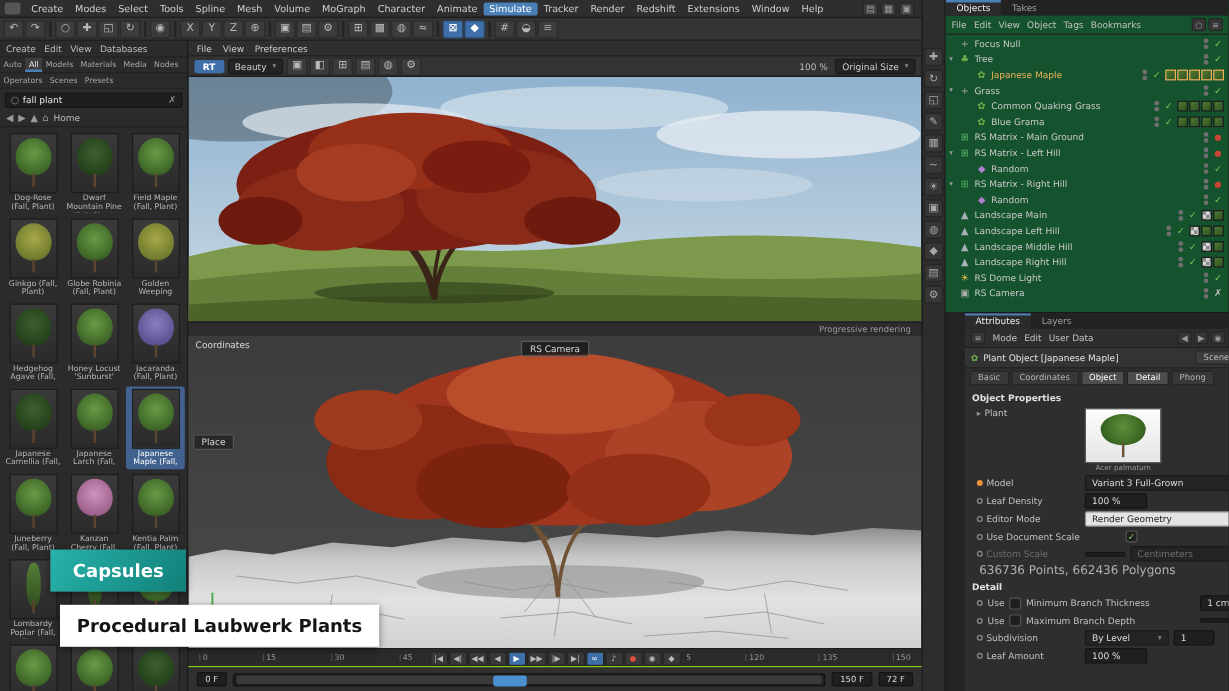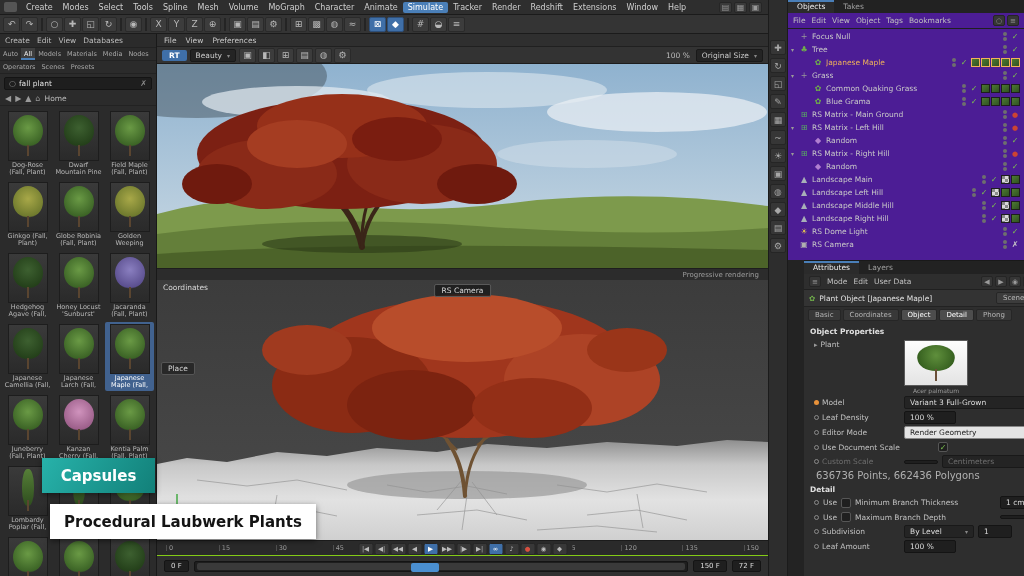--- a/index.html
+++ b/index.html
@@ -84,21 +84,21 @@
              border:1px solid #5a5a5a;padding:1px 7px;border-radius:2px;}
   .place-label{top:82px;left:4px;background:rgba(38,38,38,.9);border:1px solid #555;
                padding:1px 6px;border-radius:2px;}
   
   #rightstrip{position:absolute;left:768px;top:0;width:20px;height:576px;background:#2d2d2d;
               border-left:1px solid #1b1b1b;border-right:1px solid #1b1b1b;
               display:flex;flex-direction:column;align-items:center;gap:3px;padding-top:40px;}
   .rs-btn{width:16px;height:15px;display:flex;align-items:center;justify-content:center;
           font-size:9px;color:#a8a8a8;background:#363636;border:1px solid #252525;border-radius:2px;}
   
-  #objects{position:absolute;left:788px;top:0;width:236px;height:260px;background:#4c1d95;
+  #objects{position:absolute;left:788px;top:0;width:236px;height:260px;background:#14532d;
            display:flex;flex-direction:column;overflow:hidden;}
   .p-tabs{display:flex;background:#222;flex:none;}
   .p-tab{padding:2px 9px;font-size:7.5px;color:#9f9f9f;}
   .p-tab[data-active="true"]{background:#2b2b2b;color:#eee;box-shadow:inset 0 2px 0 #4a7fb8;}
   .p-menus{display:flex;gap:6px;align-items:center;padding:2px 5px;font-size:7.5px;color:#c0c0c0;
            border-bottom:1px solid #202020;flex:none;}
   .nav-icon{width:12px;height:11px;display:inline-flex;align-items:center;justify-content:center;
             font-size:7px;color:#9a9a9a;background:#363636;border:1px solid #252525;border-radius:2px;}
   .o-tree{flex:1;overflow:hidden;padding-top:1px;}
   .o-row{display:flex;align-items:center;height:13px;padding:0 4px 0 3px;font-size:7.5px;color:#c9c9c9;}

